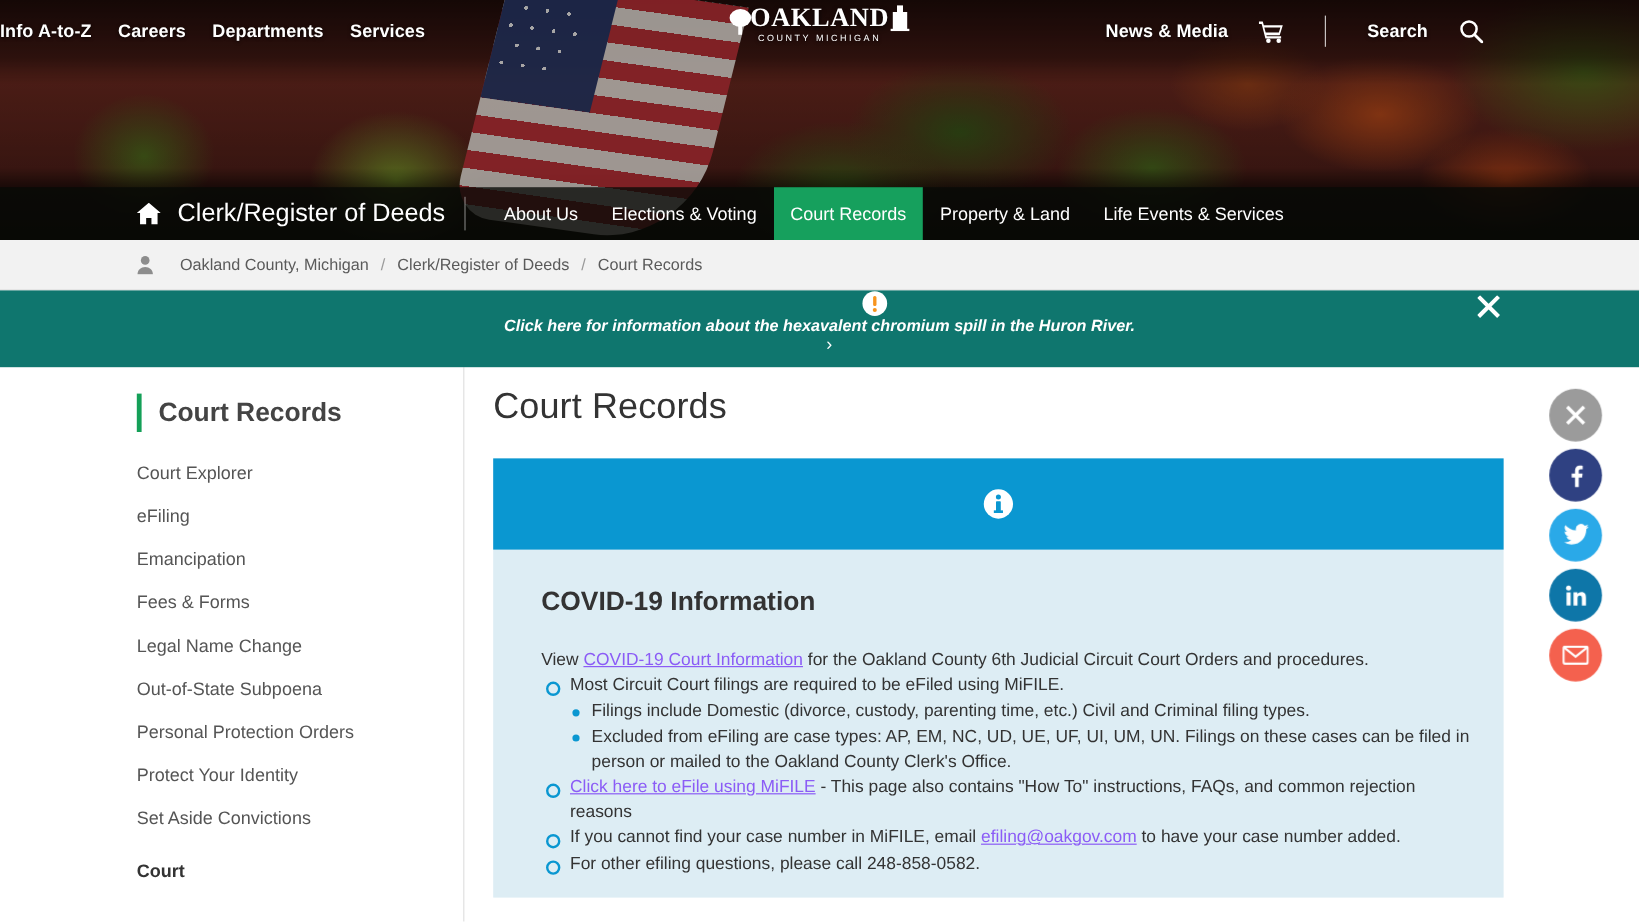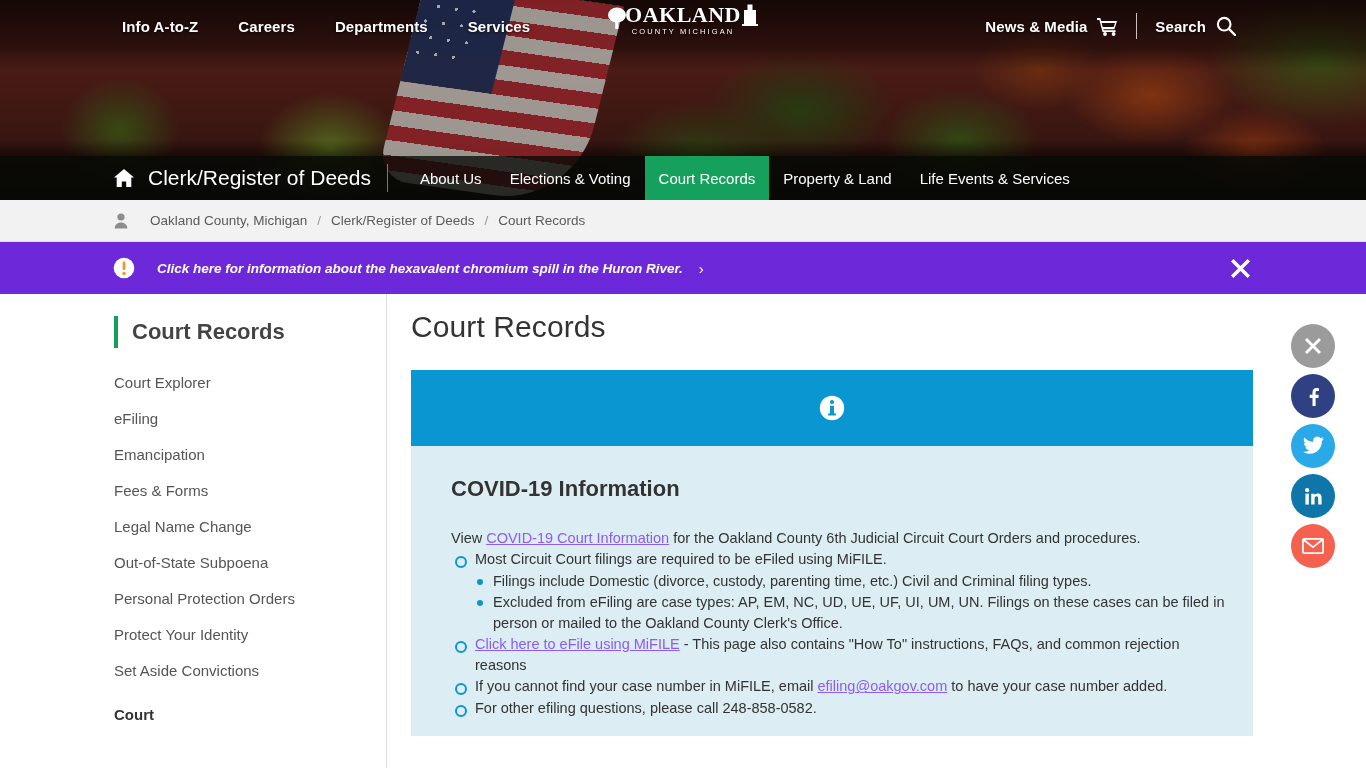--- a/index.html
+++ b/index.html
@@ -87,38 +87,37 @@
     position: absolute;
     top: 0; left: 0; right: 0;
     height: 52px;
     display: flex;
     align-items: center;
     z-index: 6;
   }
   .topnav-left {
     display: flex;
     align-items: center;
-    gap: 40px;
-    margin-left: 122px;
+    gap: 22px;
   }
   .topnav-link {
     color: #fff;
     font-size: 15px;
     font-weight: bold;
     text-decoration: none;
     letter-spacing: .1px;
     text-shadow: 0 1px 3px rgba(0,0,0,.75);
     white-space: nowrap;
   }
   .topnav-right {
     position: absolute;
     right: 130px;
     display: flex;
     align-items: center;
-    gap: 10px;
+    gap: 26px;
   }
   .tn-divider {
     width: 1px; height: 26px;
     background: rgba(255,255,255,.75);
     margin: 0 8px;
   }
   .icon-white { fill: #fff; display: block; }
 
   .brand-logo {
     position: absolute;
@@ -213,25 +212,26 @@
   .crumb-icon { margin-left: 114px; margin-right: 22px; display:block; }
   .crumb-link {
     color: #5a5a5a;
     text-decoration: none;
   }
   .crumb-slash { color: #9a9a9a; margin: 0 10px; }
   .crumb-current { color: #5a5a5a; }
 
   
   .alertbar {
-    height: 52px;
-    background: #6d28d9;
+    height: 64px;
+    background: #0f766e;
     display: flex;
     align-items: center;
     position: relative;
+    flex-direction: column;
   }
   .alert-icon { margin-left: 113px; margin-right: 22px; display:block; }
   .alert-text {
     color: #fff;
     font-weight: bold;
     font-style: italic;
     font-size: 13.5px;
     text-decoration: none;
   }
   .alert-arrow { color: #fff; font-size: 15px; margin-left: 16px; font-weight: 300; }

